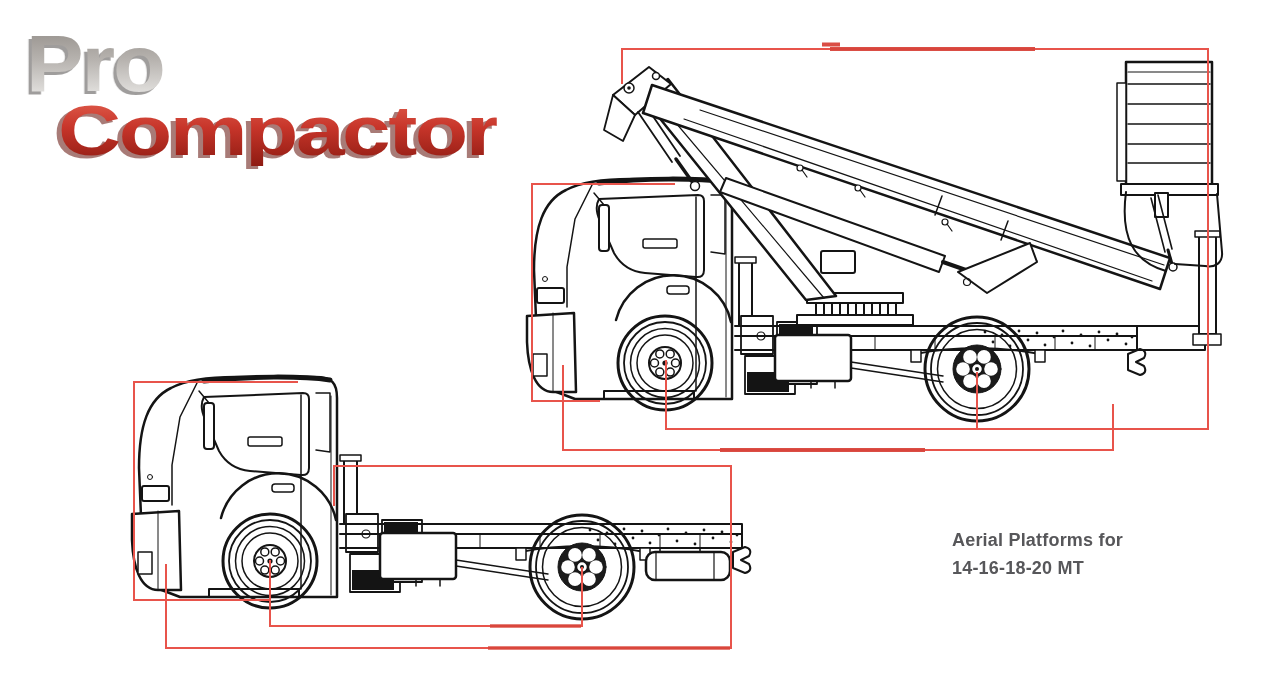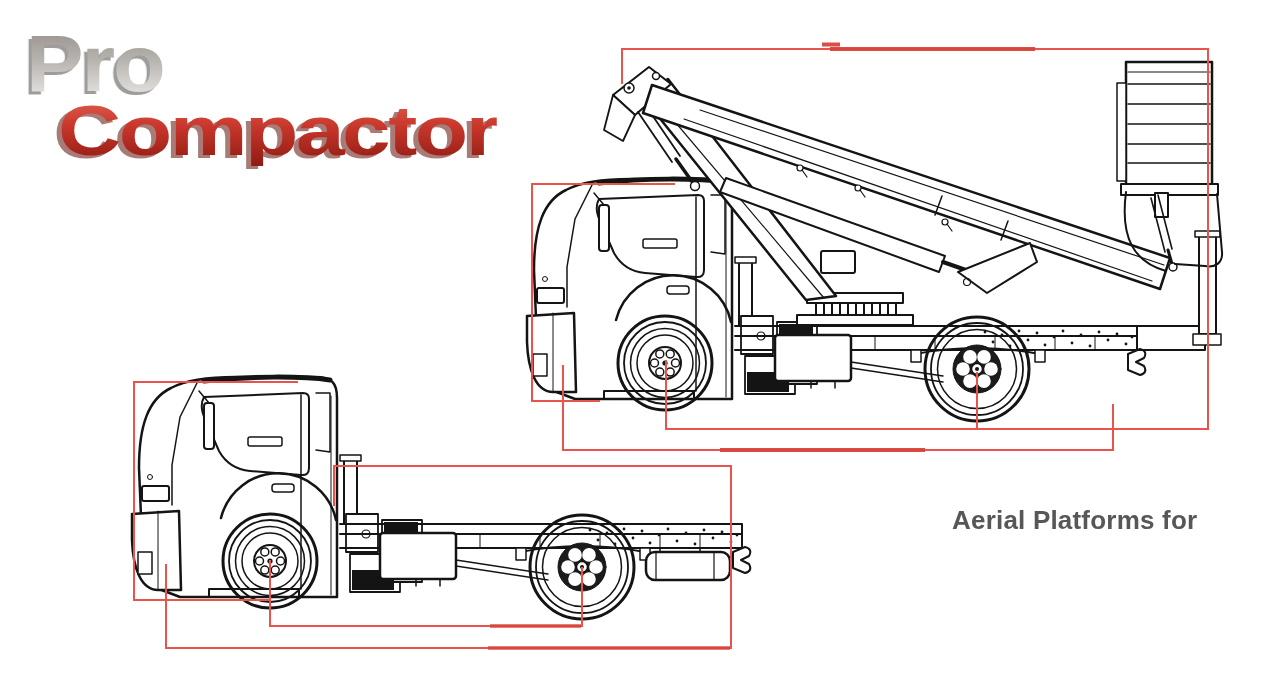--- a/index.html
+++ b/index.html
@@ -18,21 +18,21 @@
      -webkit-background-clip:text;background-clip:text;color:transparent;
      -webkit-text-fill-color:transparent;
      filter:drop-shadow(-3px 3px 0 rgba(80,77,74,.55));}
   .logo-compactor{left:58px;top:96px;font-size:70px;letter-spacing:-2px;
      transform:scaleX(1.25);transform-origin:left top;
      background:linear-gradient(180deg,#e2604f 0%,#c7352a 45%,#8e1b12 100%);
      -webkit-background-clip:text;background-clip:text;color:transparent;
      -webkit-text-fill-color:transparent;
      filter:drop-shadow(-4px 3px 0 rgba(96,14,8,.55));}
 
-  .caption{position:absolute;left:952px;top:506px;font-size:26px;font-weight:bold;
+  .caption{position:absolute;left:952px;top:526px;font-size:18px;font-weight:bold;
      color:#57575a;line-height:28px;letter-spacing:.2px;}
 </style>
 </head>
 <body>
 
 <div class="stage">
 
   <div class="logo logo-pro">Pro</div>
   <div class="logo logo-compactor">Compactor</div>
 
@@ -236,14 +236,15 @@
       <path class="red-line" d="M298,382 L134,382 L134,600 L270,600"></path>
       <path class="red-line" d="M270,560 L270,626 L582,626 L582,567"></path>
       <path class="red-line" d="M166,564 L166,648 L731,648 L731,466 L334,466 L334,506"></path>
       <path class="red-mid" d="M490,626 L581,626"></path>
       <path class="red-mid" d="M488,648 L730,648"></path>
     </g>
   </svg>
 
   <div class="caption">
     <div>Aerial Platforms for</div>
+    <div>14-16-18-20 MT</div>
   </div>
 </div>
 
 </body></html>

